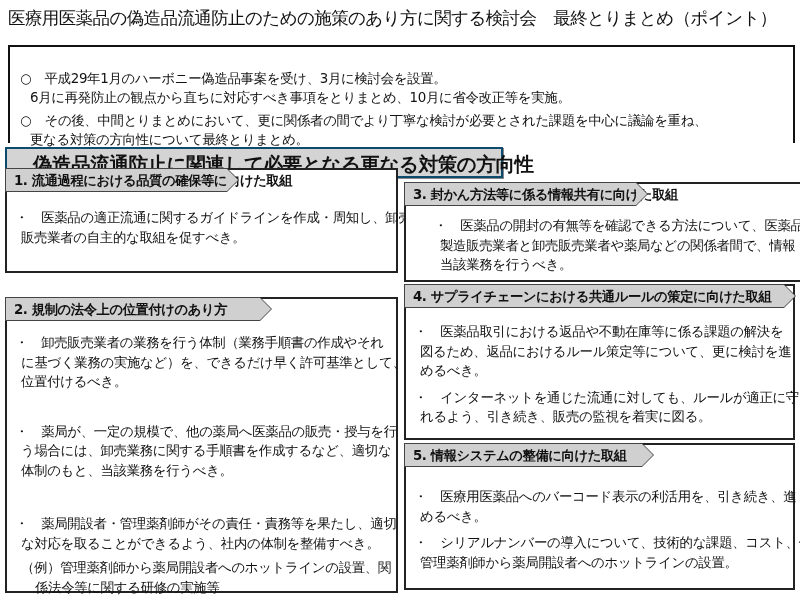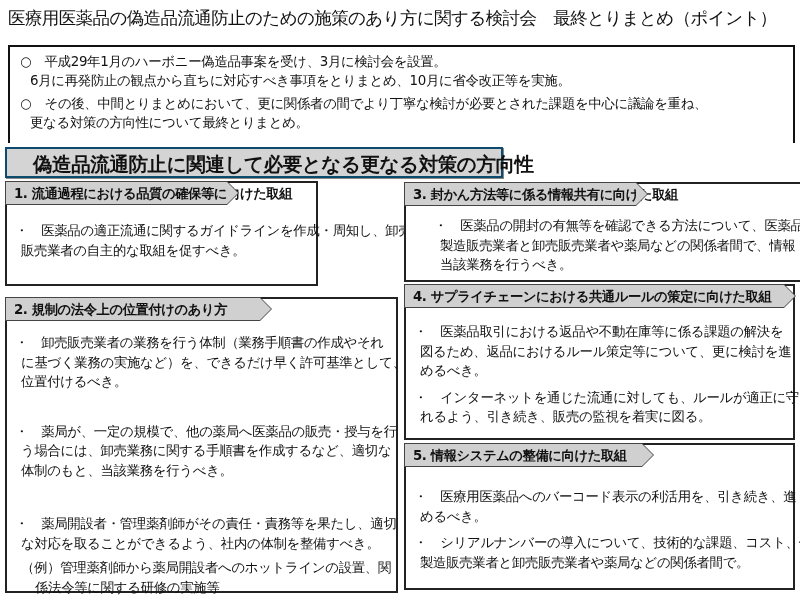--- a/index.html
+++ b/index.html
@@ -4,21 +4,21 @@
 <style>
   * { box-sizing: border-box; margin: 0; padding: 0; }
   html, body { width: 800px; height: 600px; background: #ffffff; overflow: hidden; }
   body { position: relative; font-family: "DejaVu Sans", sans-serif; color: #111; }
   .title {
     position: absolute; left: 8px; top: 6px; width: 790px;
     font-size: 17.5px; font-weight: normal; letter-spacing: -0.6px; white-space: nowrap;
   }
   .intro {
     position: absolute; left: 8px; top: 45px; width: 787px; height: 98px;
-    border: 2px solid #111; border-bottom: none; padding: 5px 10px 0 10px;
+    border: 2px solid #111; border-bottom: none; padding: 22px 10px 0 10px;
     font-size: 13.4px; line-height: 19px; letter-spacing: -0.3px;
   }
   .intro .para { margin-bottom: 4px; }
   .intro .para-line { display: block; white-space: nowrap; }
   .banner {
     position: absolute; left: 5px; top: 147px; width: 498px; height: 31px;
     background: #d4d4d4; border: 2px solid #0c4a6e; box-shadow: 1px 1px 0 #888;
     font-size: 19.5px; font-weight: bold; padding: 2px 0 0 26px; white-space: nowrap;
     letter-spacing: -0.4px;
   }
@@ -64,21 +64,21 @@
     <span class="para-line" style="padding-left:10px">6月に再発防止の観点から直ちに対応すべき事項をとりまとめ、10月に省令改正等を実施。</span>
   </div>
   <div class="para">
     <span class="para-line">○　その後、中間とりまとめにおいて、更に関係者の間でより丁寧な検討が必要とされた課題を中心に議論を重ね、</span>
     <span class="para-line" style="padding-left:10px">更なる対策の方向性について最終とりまとめ。</span>
   </div>
 </div>
 
 <div class="banner">偽造品流通防止に関連して必要となる更なる対策の方向性</div>
 
-<div class="box" style="left:5px; top:181px; width:313px; height:105px;">
+<div class="box" style="left:5px; top:168px; width:393px; height:105px;">
   <div class="tab" style="width:222px;">1. 流通過程における品質の確保等に向けた取組</div>
   <div class="body" style="top:38px;">
     <div class="item">
       <span class="item-line">・　医薬品の適正流通に関するガイドラインを作成・周知し、卸売</span>
       <span class="item-line indent">販売業者の自主的な取組を促すべき。</span>
     </div>
   </div>
 </div>
 
 <div class="box" style="left:5px; top:297px; width:393px; height:296px;">
@@ -133,16 +133,16 @@
 
 <div class="box" style="left:404px; top:443px; width:391px; height:147px;">
   <div class="tab" style="width:238px;">5. 情報システムの整備に向けた取組</div>
   <div class="body" style="top:42px;">
     <div class="item">
       <span class="item-line">・　医療用医薬品へのバーコード表示の利活用を、引き続き、進</span>
       <span class="item-line indent">めるべき。</span>
     </div>
     <div class="item">
       <span class="item-line">・　シリアルナンバーの導入について、技術的な課題、コスト、偽</span>
-      <span class="item-line indent">製造販売業者と卸売販売業者や薬局などの関係者間で。</span>
+      <span class="item-line indent">管理薬剤師から薬局開設者へのホットラインの設置。</span>
     </div>
   </div>
 </div>
 
 </body></html>

